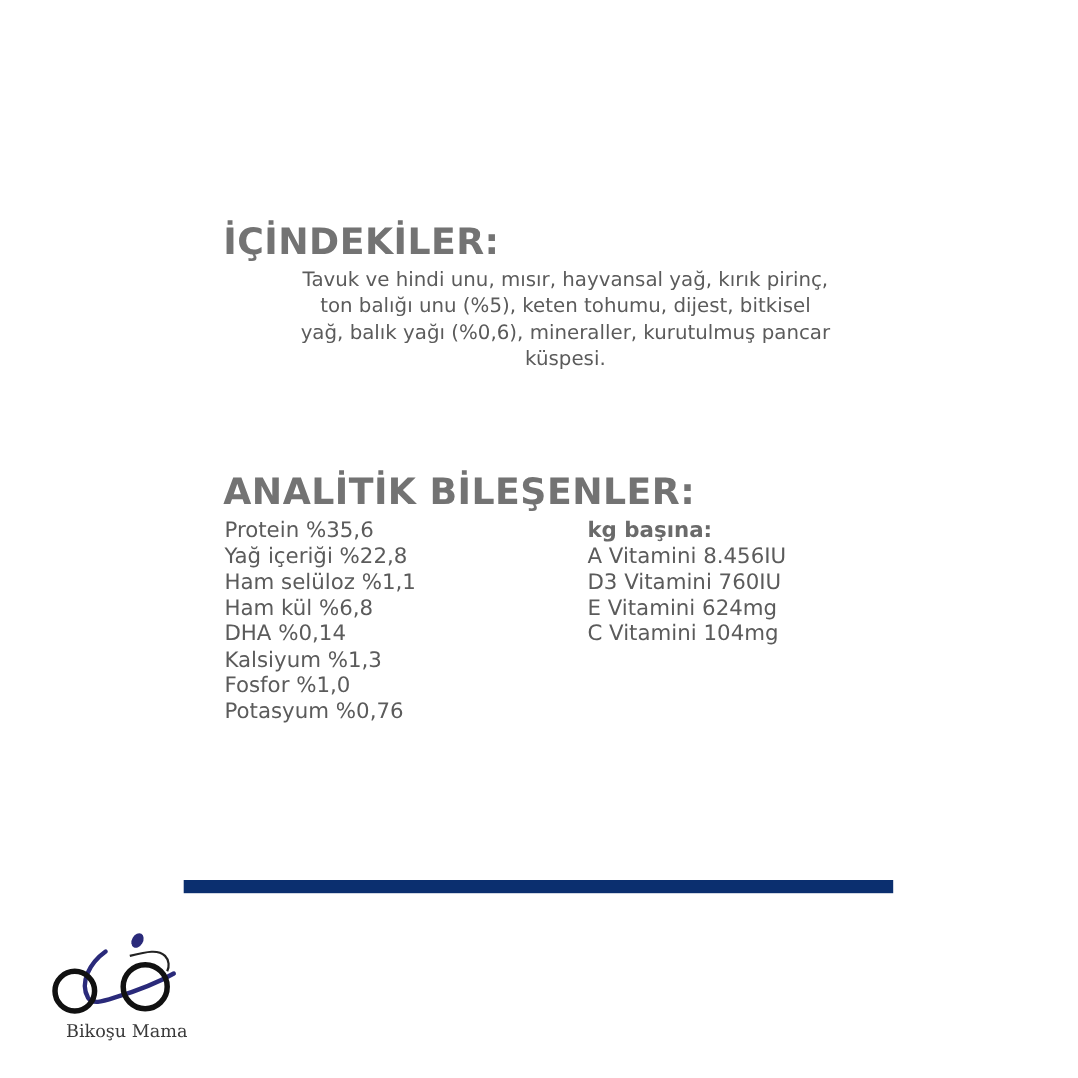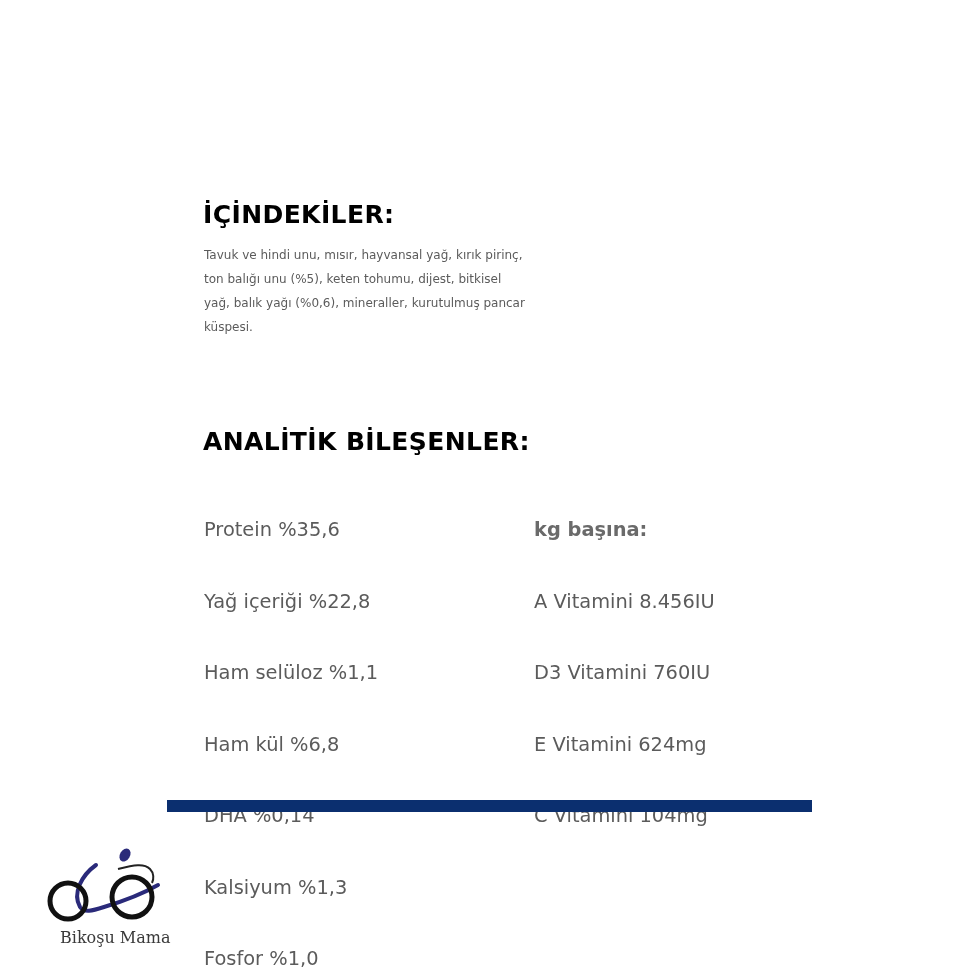--- a/index.html
+++ b/index.html
@@ -10,54 +10,55 @@
     body {
       width: 980px;
       height: 980px;
       position: relative;
       overflow: hidden;
       font-family: "DejaVu Sans", sans-serif;
     }
     .heading {
       position: absolute;
       left: 203px;
-      color: #000000;
+      color: #737373;
       font-family: "DejaVu Sans", sans-serif;
       font-weight: bold;
-      font-size: 25px;
+      font-size: 33px;
       letter-spacing: 0.4px;
       margin: 0;
       white-space: nowrap;
     }
     #h-ingredients { top: 200px; }
     #h-analytic { top: 427px; text-align: right; }
 
     .ingredients-text {
       position: absolute;
       left: 204px;
       top: 243px;
       width: 620px;
       color: #5b5b5b;
-      font-size: 12px;
+      font-size: 18px;
       line-height: 24px;
       margin: 0;
+      text-align: center;
     }
     .ingredients-text span { display: block; white-space: nowrap; }
 
     .analytic-list {
       position: absolute;
       top: 470px;
       margin: 0;
       padding: 0;
       list-style: none;
       color: #5b5b5b;
       font-size: 19.4px;
       line-height: 23.5px;
     }
-    .analytic-list li { white-space: nowrap; margin-top: 48px; }
+    .analytic-list li { white-space: nowrap; }
     #list-left { left: 204px; }
     #list-right { left: 534px; }
     #list-right .sub-heading { font-weight: bold; color: #6a6a6a; }
 
     .divider-bar {
       position: absolute;
       left: 167px;
       top: 800px;
       width: 645px;
       height: 12px;

